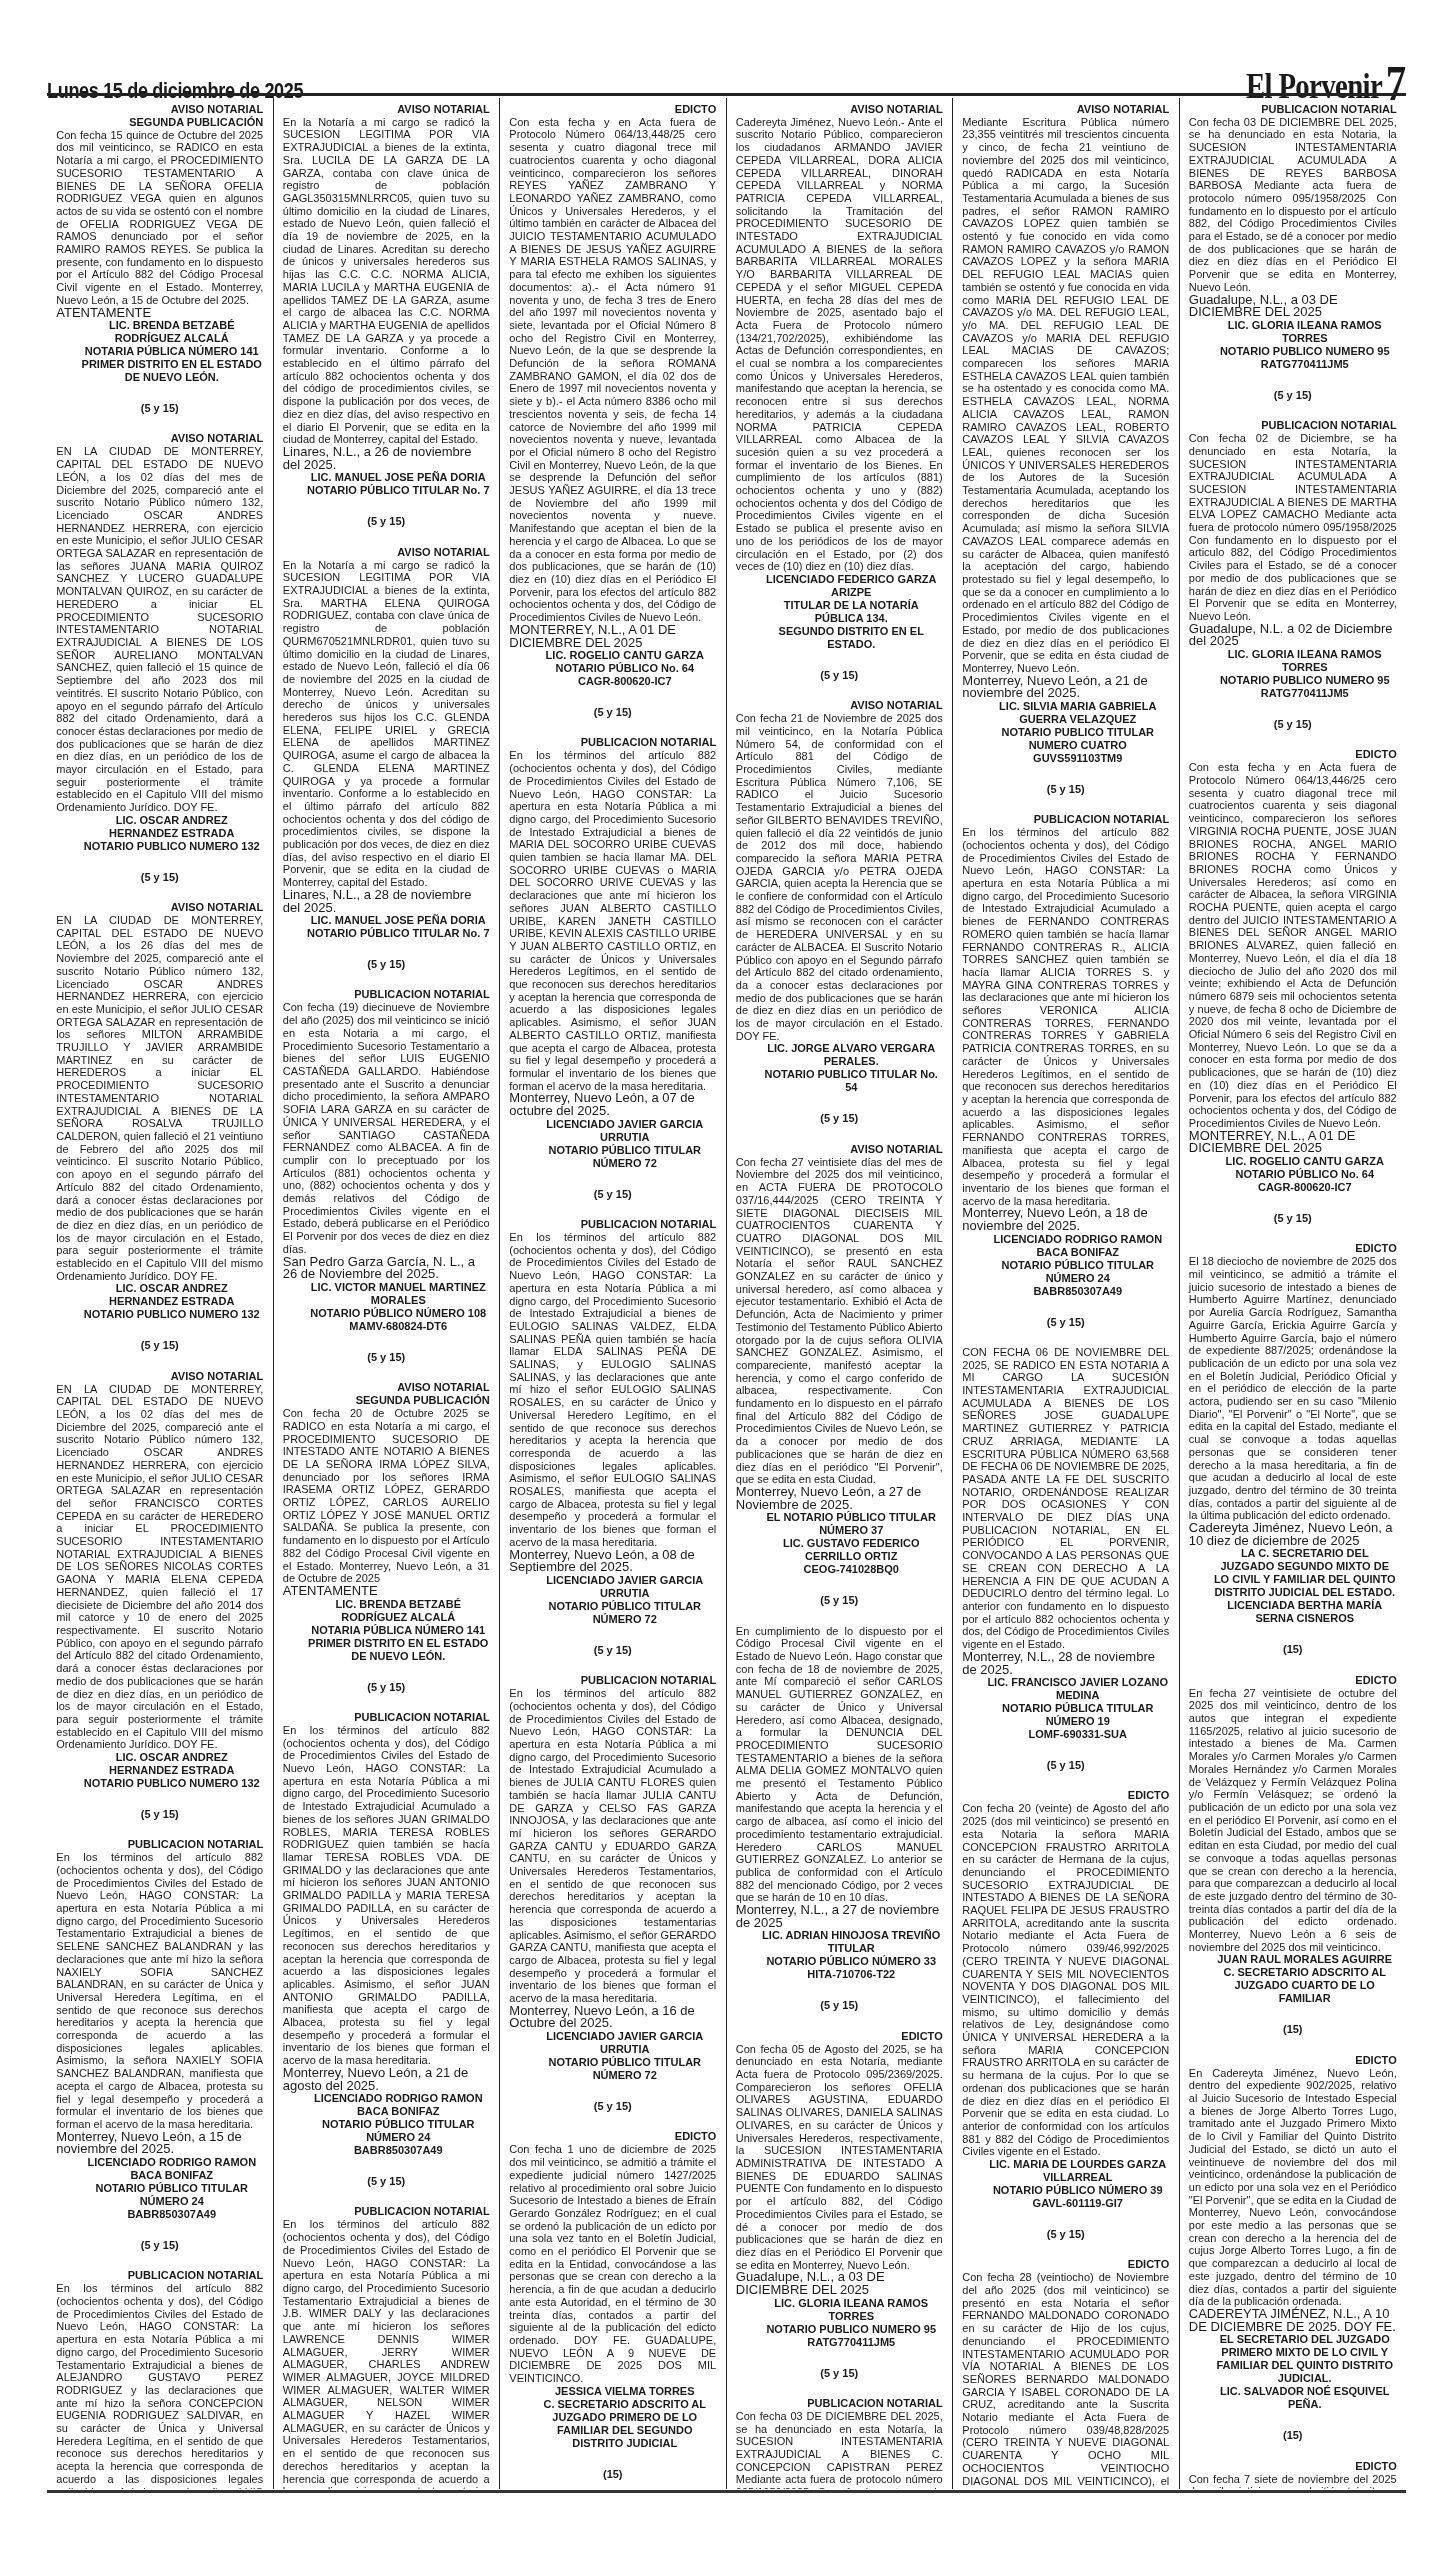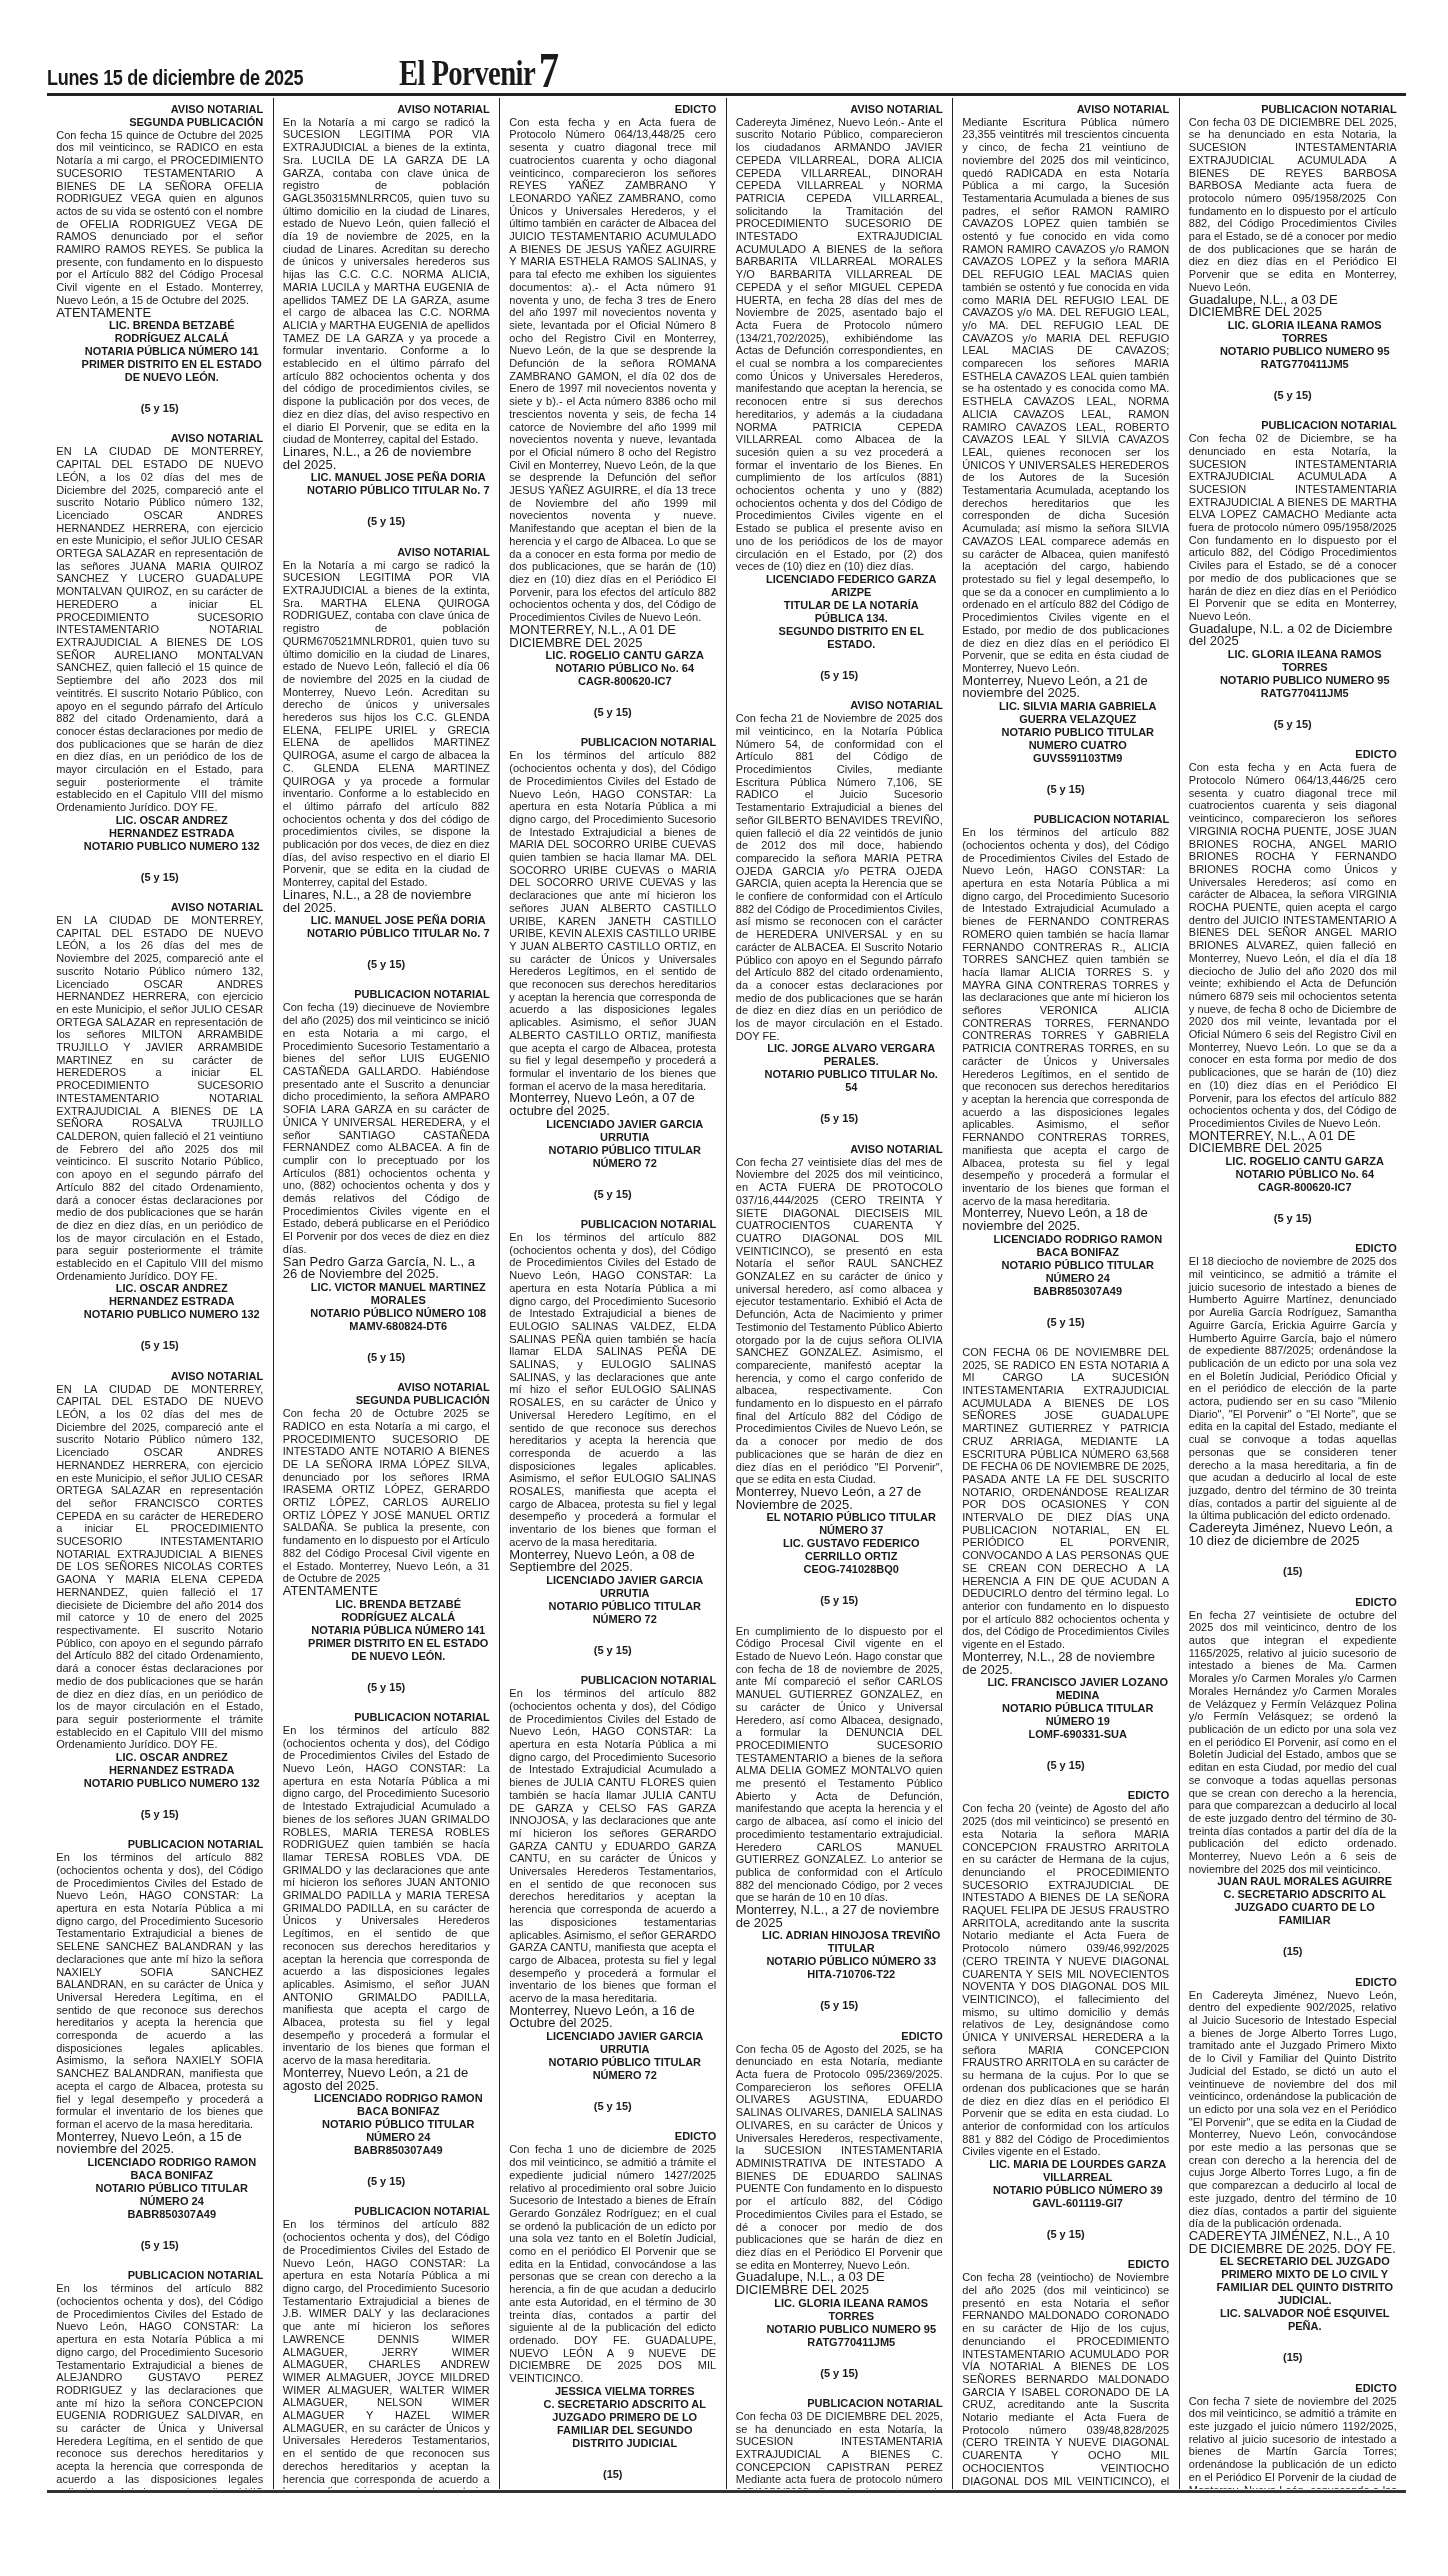--- a/index.html
+++ b/index.html
@@ -7,23 +7,23 @@
   body {
     width: 1449px;
     height: 2576px;
     position: relative;
     font-family: "Liberation Sans", sans-serif;
     color: #1a1a1a;
     overflow: hidden;
   }
   .masthead {
     position: absolute;
-    left: 47px; top: 47px;
+    left: 47px; top: 60px;
     width: 1359px; height: 47px;
-    display: flex; align-items: flex-end; justify-content: flex-start;
+    display: flex; align-items: flex-end; justify-content: space-between;
   }
   .masthead .date {
     font-family: "Liberation Sans", sans-serif;
     font-weight: bold;
     font-size: 22px;
     letter-spacing: -0.4px;
     transform: scaleX(0.82);
     transform-origin: left bottom;
     padding-bottom: 3.1px;
   }
@@ -321,20 +321,21 @@
         <h3>EDICTO</h3>
         <p>Con esta fecha y en Acta fuera de Protocolo Número 064/13,446/25 cero sesenta y cuatro diagonal trece mil cuatrocientos cuarenta y seis diagonal veinticinco, comparecieron los señores VIRGINIA ROCHA PUENTE, JOSE JUAN BRIONES ROCHA, ANGEL MARIO BRIONES ROCHA Y FERNANDO BRIONES ROCHA como Únicos y Universales Herederos; así como en carácter de Albacea, la señora VIRGINIA ROCHA PUENTE, quien acepta el cargo dentro del JUICIO INTESTAMENTARIO A BIENES DEL SEÑOR ANGEL MARIO BRIONES ALVAREZ, quien falleció en Monterrey, Nuevo León, el día el día 18 dieciocho de Julio del año 2020 dos mil veinte; exhibiendo el Acta de Defunción número 6879 seis mil ochocientos setenta y nueve, de fecha 8 ocho de Diciembre de 2020 dos mil veinte, levantada por el Oficial Número 6 seis del Registro Civil en Monterrey, Nuevo León. Lo que se da a conocer en esta forma por medio de dos publicaciones, que se harán de (10) diez en (10) diez días en el Periódico El Porvenir, para los efectos del artículo 882 ochocientos ochenta y dos, del Código de Procedimientos Civiles de Nuevo León.</p>
         <div class="closing">MONTERREY, N.L., A 01 DE DICIEMBRE DEL 2025</div>
         <div class="sig">LIC. ROGELIO CANTU GARZA<br>NOTARIO PÚBLICO No. 64<br>CAGR-800620-IC7</div>
         <div class="pub">(5 y 15)</div>
       </article>
       <article class="notice">
         <h3>EDICTO</h3>
         <p>El 18 dieciocho de noviembre de 2025 dos mil veinticinco, se admitió a trámite el juicio sucesorio de intestado a bienes de Humberto Aguirre Martínez, denunciado por Aurelia García Rodríguez, Samantha Aguirre García, Erickia Aguirre García y Humberto Aguirre García, bajo el número de expediente 887/2025; ordenándose la publicación de un edicto por una sola vez en el Boletín Judicial, Periódico Oficial y en el periódico de elección de la parte actora, pudiendo ser en su caso "Milenio Diario", "El Porvenir" o "El Norte", que se edita en la capital del Estado, mediante el cual se convoque a todas aquellas personas que se consideren tener derecho a la masa hereditaria, a fin de que acudan a deducirlo al local de este juzgado, dentro del término de 30 treinta días, contados a partir del siguiente al de la última publicación del edicto ordenado.</p>
         <div class="closing">Cadereyta Jiménez, Nuevo León, a 10 diez de diciembre de 2025</div>
+        <div class="sig">LA C. SECRETARIO DEL JUZGADO SEGUNDO MIXTO DE LO CIVIL Y FAMILIAR DEL QUINTO DISTRITO JUDICIAL DEL ESTADO.<br>LICENCIADA BERTHA MARÍA SERNA CISNEROS</div>
         <div class="pub">(15)</div>
       </article>
       <article class="notice">
         <h3>EDICTO</h3>
         <p>En fecha 27 veintisiete de octubre del 2025 dos mil veinticinco, dentro de los autos que integran el expediente 1165/2025, relativo al juicio sucesorio de intestado a bienes de Ma. Carmen Morales y/o Carmen Morales y/o Carmen Morales Hernández y/o Carmen Morales de Velázquez y Fermín Velázquez Polina y/o Fermín Velásquez; se ordenó la publicación de un edicto por una sola vez en el periódico El Porvenir, así como en el Boletín Judicial del Estado, ambos que se editan en esta Ciudad, por medio del cual se convoque a todas aquellas personas que se crean con derecho a la herencia, para que comparezcan a deducirlo al local de este juzgado dentro del término de 30-treinta días contados a partir del día de la publicación del edicto ordenado. Monterrey, Nuevo León a 6 seis de noviembre del 2025 dos mil veinticinco.</p>
         <div class="sig">JUAN RAUL MORALES AGUIRRE<br>C. SECRETARIO ADSCRITO AL JUZGADO CUARTO DE LO FAMILIAR</div>
         <div class="pub">(15)</div>
       </article>
       <article class="notice">
         <h3>EDICTO</h3>

